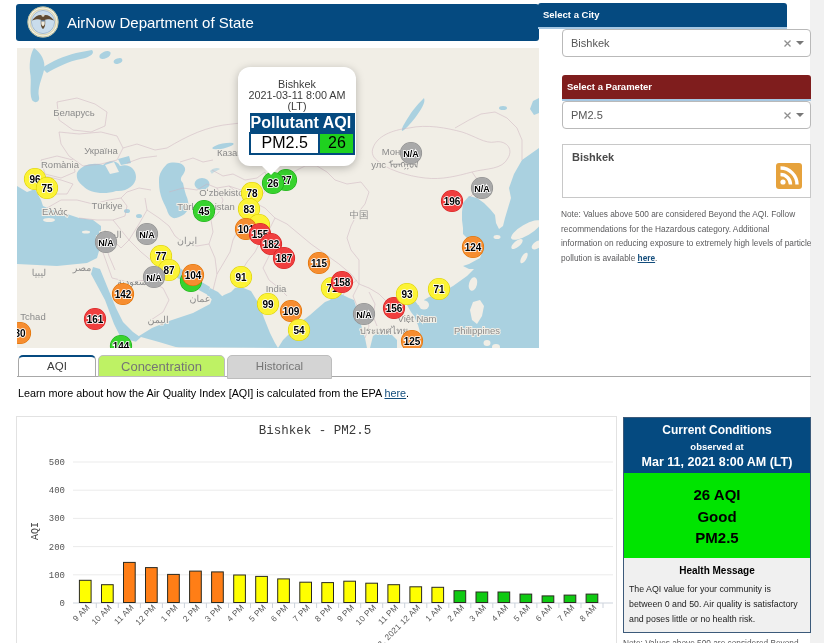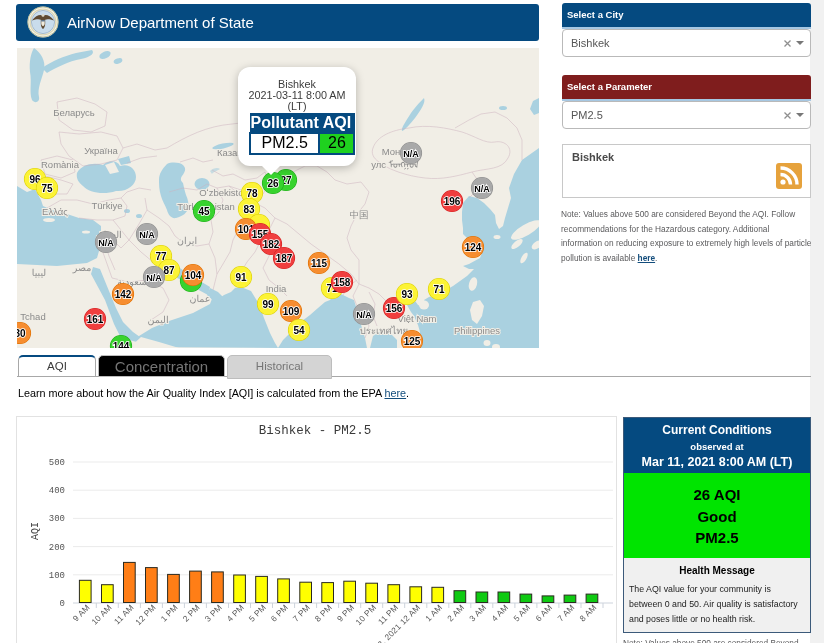--- a/index.html
+++ b/index.html
@@ -251,21 +251,21 @@
       <td style="height:21px; border:2px solid #054a80;">PM2.5</td>
       <td style="border:2px solid #054a80; background:#1fd11f;">26</td>
     </tr>
   </tbody>
     </table>
 </div>
 <div class="abs" style="left:261px; top:165px; width:0; height:0; border-left:10px solid transparent; border-right:10px solid transparent; border-top:10px solid #fff; z-index:5;"></div>
 
 <div class="abs" style="left:17px; top:355px; width:794px; height:22px; border-bottom:1px solid #a8a8a8;">
   <div class="abs" style="left:1px; top:0; width:78px; height:22px; background:#fff; border:1px solid #a8a8a8; border-top:2.5px solid #054a80; border-radius:5px 5px 0 0; text-align:center; font-size:11.5px; color:#3a3a3a; line-height:18px;">AQI</div>
-  <div class="abs" style="left:81px; top:0; width:127px; height:22px; background:#000000; border:1px solid #bdbdbd; border-radius:5px 5px 0 0; text-align:center; font-size:15px; color:#757575; line-height:21px;">Concentration</div>
+  <div class="abs" style="left:81px; top:0; width:127px; height:22px; background:#bef264; border:1px solid #bdbdbd; border-radius:5px 5px 0 0; text-align:center; font-size:13px; color:#757575; line-height:21px;">Concentration</div>
   <div class="abs" style="left:210px; top:0; width:105px; height:24px; background:#d4d4d4; border:1px solid #bdbdbd; border-radius:5px 5px 0 0; text-align:center; font-size:11.5px; color:#757575; line-height:21px;">Historical</div>
 </div>
 <div class="abs" style="left:18px; top:387px; font-size:10.8px; color:#000;">Learn more about how the Air Quality Index [AQI] is calculated from the EPA <a href="#">here</a>.</div>
 
 <div class="abs" style="left:16px; top:416px; width:601px; height:300px; border:1px solid #e2e2e2; background:#fff;">
 <svg width="599" height="298" viewBox="0 0 599 298" style="display:block" font-family="'Liberation Mono',monospace">
   <line x1="56" y1="186" x2="596" y2="186" stroke="#cdd3dc" stroke-width="1"></line>
       <text x="48" y="189" font-size="9" fill="#555" text-anchor="end">0</text>
       <line x1="56" y1="157.8" x2="596" y2="157.8" stroke="#ebebeb" stroke-width="1"></line>
       <text x="48" y="160.8" font-size="9" fill="#555" text-anchor="end">100</text>
@@ -347,21 +347,21 @@
       <line x1="541.9" y1="186" x2="541.9" y2="191" stroke="#cdd3dc" stroke-width="1"></line>
       <rect x="547.1" y="178.1" width="11.7" height="7.4" fill="#0fca12" stroke="#2a2a20" stroke-width="1"></rect>
       <text transform="translate(558.0,191) rotate(-45)" font-size="8.3" fill="#5a5a5a" font-family="'Liberation Sans',sans-serif" letter-spacing="0.2" text-anchor="end">7 AM</text>
       <line x1="564.0" y1="186" x2="564.0" y2="191" stroke="#cdd3dc" stroke-width="1"></line>
       <rect x="569.1" y="177.1" width="11.7" height="8.4" fill="#0fca12" stroke="#2a2a20" stroke-width="1"></rect>
       <text transform="translate(580.0,191) rotate(-45)" font-size="8.3" fill="#5a5a5a" font-family="'Liberation Sans',sans-serif" letter-spacing="0.2" text-anchor="end">8 AM</text>
       <line x1="586.0" y1="186" x2="586.0" y2="191" stroke="#cdd3dc" stroke-width="1"></line>
 </svg>
 </div>
 
-<div class="abs" style="left:562px; top:3px; width:249px; height:26px; background:#054a80; border-bottom:2px solid #a6c7e2; border-radius:3px 3px 0 0; color:#fff; font-weight:bold; font-size:9.5px; line-height:24px; padding-left:5px;">Select a City</div>
+<div class="abs" style="left:538px; top:3px; width:249px; height:26px; background:#054a80; border-bottom:2px solid #a6c7e2; border-radius:3px 3px 0 0; color:#fff; font-weight:bold; font-size:9.5px; line-height:24px; padding-left:5px;">Select a City</div>
 <div class="abs" style="left:562px; top:29px; width:249px; height:28px; background:#fff; border:1px solid #b9b9b9; border-radius:4px;">
   <div class="abs" style="left:8px; top:7px; font-size:11px; color:#555;">Bishkek</div>
   <svg class="abs" style="left:221px; top:10px;" width="7" height="7" viewBox="0 0 7 7">
       <path d="M0.5,0.5 L6.5,6.5 M6.5,0.5 L0.5,6.5" stroke="#8f8f8f" stroke-width="1.3"></path>
     </svg>
   <div class="abs" style="left:233px; top:11px; width:0; height:0; border-left:4.5px solid transparent; border-right:4.5px solid transparent; border-top:4px solid #777;"></div>
 </div>
 
 <div class="abs" style="left:562px; top:75px; width:249px; height:26px; background:#7f1d1d; border-bottom:2px solid #a6c7e2; border-radius:3px 3px 0 0; color:#fff; font-weight:bold; font-size:9.5px; line-height:24px; padding-left:5px;">Select a Parameter</div>
 <div class="abs" style="left:562px; top:101px; width:249px; height:28px; background:#fff; border:1px solid #b9b9b9; border-radius:4px;">

